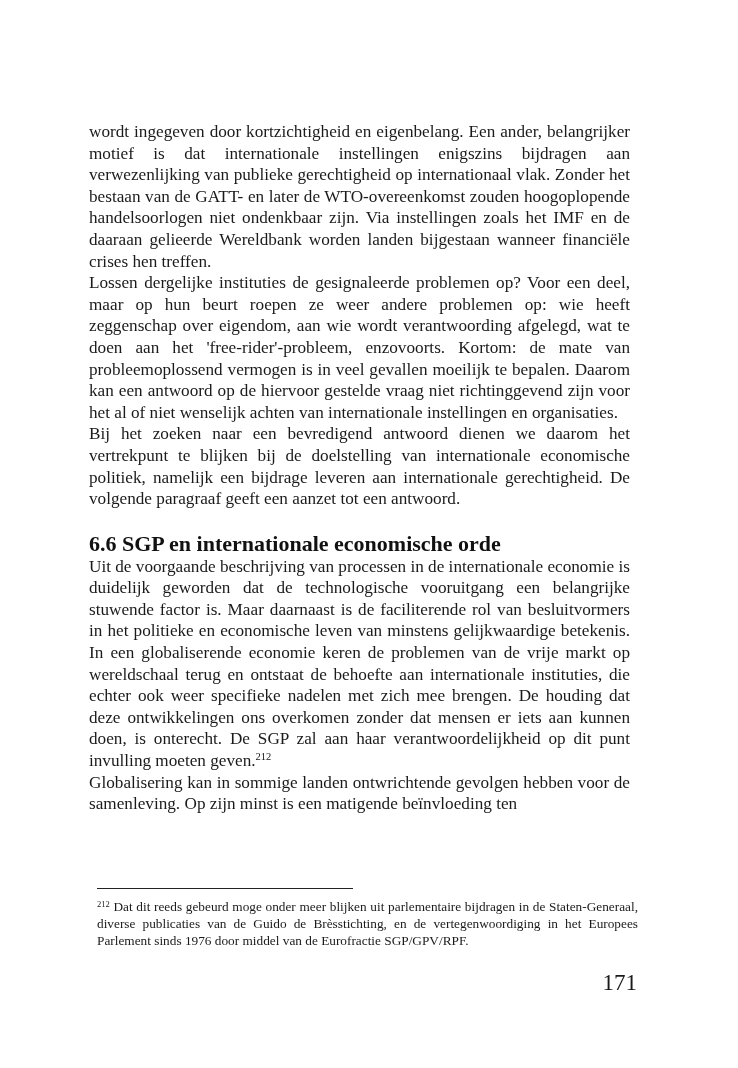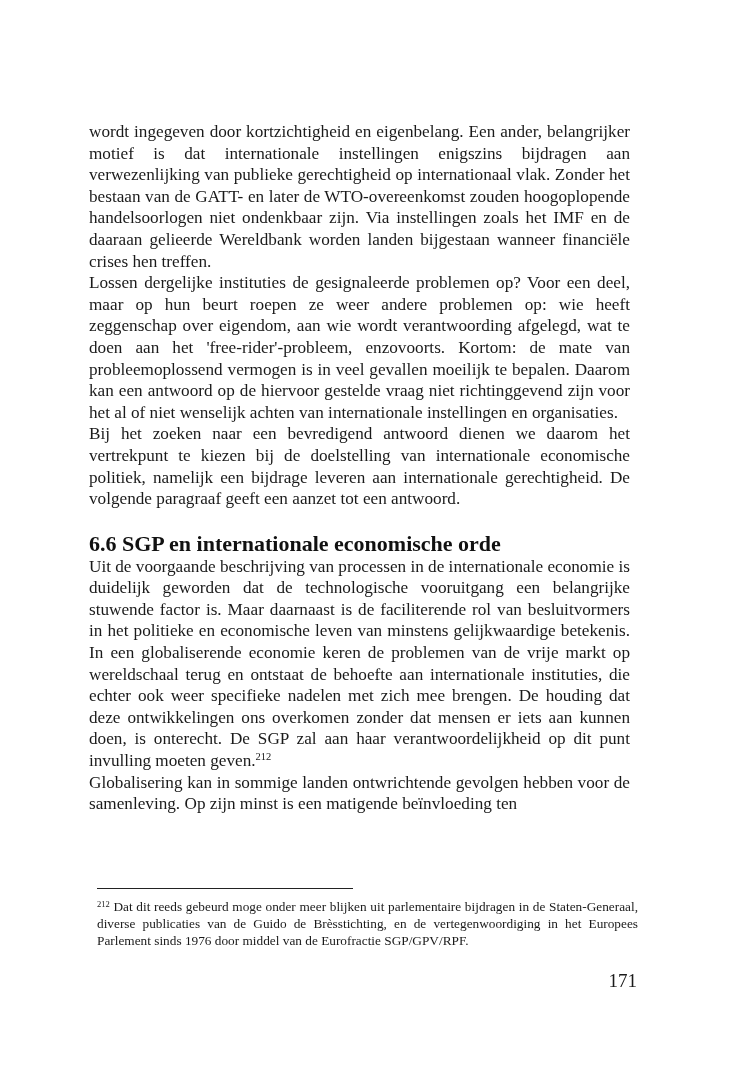--- a/index.html
+++ b/index.html
@@ -24,30 +24,30 @@
   }
   .footnote {
     position: absolute; left: 97px; top: 899px; width: 541px;
     font-family: "Liberation Serif", "DejaVu Serif", serif;
     font-size: 13.3px; line-height: 16.8px; text-align: justify; color: #1a1a1a; margin: 0;
   }
   .footnote sup { font-size: 8.5px; line-height: 0; vertical-align: 4px; }
   .page-number {
     position: absolute; right: 101px; top: 970px;
     font-family: "Liberation Serif", "DejaVu Serif", serif;
-    font-size: 19px; color: #1a1a1a;
+    font-size: 23px; color: #1a1a1a;
   }
 </style>
 </head>
 <body>
 
 <div class="page">
   <p class="para">wordt ingegeven door kortzichtigheid en eigenbelang. Een ander, be­langrijker motief is dat internationale instellingen enigszins bijdragen aan verwezenlijking van publieke gerechtigheid op internationaal vlak. Zonder het bestaan van de GATT- en later de WTO-overeenkomst zouden hoogoplopende handelsoorlogen niet ondenkbaar zijn. Via instellingen zoals het IMF en de daaraan gelieerde Wereldbank worden landen bijgestaan wanneer financiële crises hen treffen.</p>
   <p class="para">Lossen dergelijke instituties de gesignaleerde problemen op? Voor een deel, maar op hun beurt roepen ze weer andere problemen op: wie heeft zeggenschap over eigendom, aan wie wordt verantwoording afge­legd, wat te doen aan het 'free-rider'-probleem, enzovoorts. Kortom: de mate van probleemoplossend vermogen is in veel gevallen moeilijk te bepalen. Daarom kan een antwoord op de hiervoor gestelde vraag niet richtinggevend zijn voor het al of niet wenselijk achten van internatio­nale instellingen en organisaties.</p>
-  <p class="para">Bij het zoeken naar een bevredigend antwoord dienen we daarom het vertrekpunt te kiezen bij de doelstelling van internationale economische politiek, namelijk een bijdrage leveren aan internationale gerechtigheid. De volgende paragraaf geeft een aanzet tot een antwoord.</p>
+  <p class="para">Bij het zoeken naar een bevredigend antwoord dienen we daarom het vertrekpunt te blijken bij de doelstelling van internationale economische politiek, namelijk een bijdrage leveren aan internationale gerechtigheid. De volgende paragraaf geeft een aanzet tot een antwoord.</p>
   <h2 class="heading">6.6 SGP en internationale economische orde</h2>
   <p class="para"><span>Uit de voorgaande beschrijving van processen in de internationale eco­nomie is duidelijk geworden dat de technologische vooruitgang een belangrijke stuwende factor is. Maar daarnaast is de faciliterende rol van besluitvormers in het politieke en economische leven van minstens gelijkwaardige betekenis. In een globaliserende economie keren de pro­blemen van de vrije markt op wereldschaal terug en ontstaat de behoef­te aan internationale instituties, die echter ook weer specifieke nadelen met zich mee brengen. De houding dat deze ontwikkelingen ons over­komen zonder dat mensen er iets aan kunnen doen, is onterecht. De SGP zal aan haar verantwoordelijkheid op dit punt invulling moeten geven.</span><sup class="fnref">212</sup></p>
   <p class="para">Globalisering kan in sommige landen ontwrichtende gevolgen hebben voor de samenleving. Op zijn minst is een matigende beïnvloeding ten</p>
 </div>
 
 <div class="fn-rule"></div>
 
 <p class="footnote"><sup>212</sup><span> Dat dit reeds gebeurd moge onder meer blijken uit parlementaire bijdragen in de Staten-Generaal, diverse publicaties van de Guido de Brèsstichting, en de vertegen­woordiging in het Europees Parlement sinds 1976 door middel van de Eurofractie SGP/GPV/RPF.</span></p>
 
 <div class="page-number">171</div>

